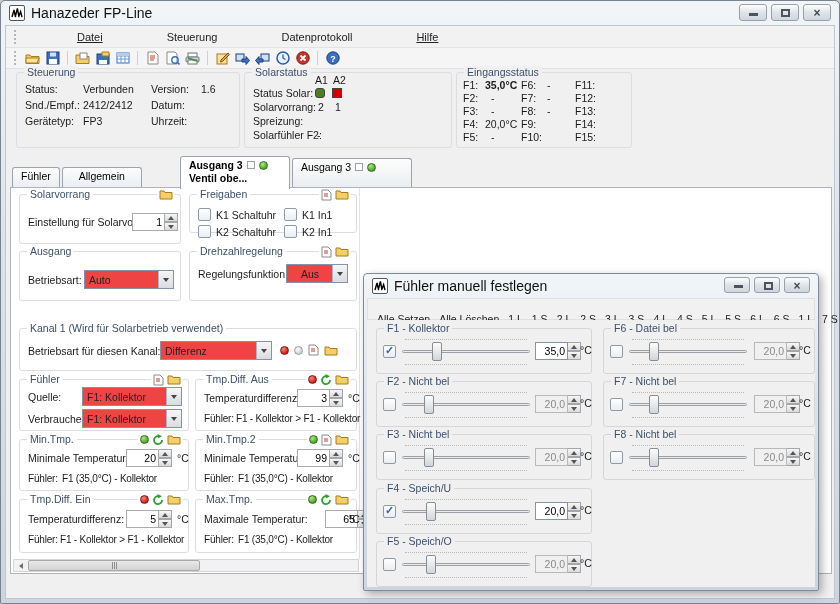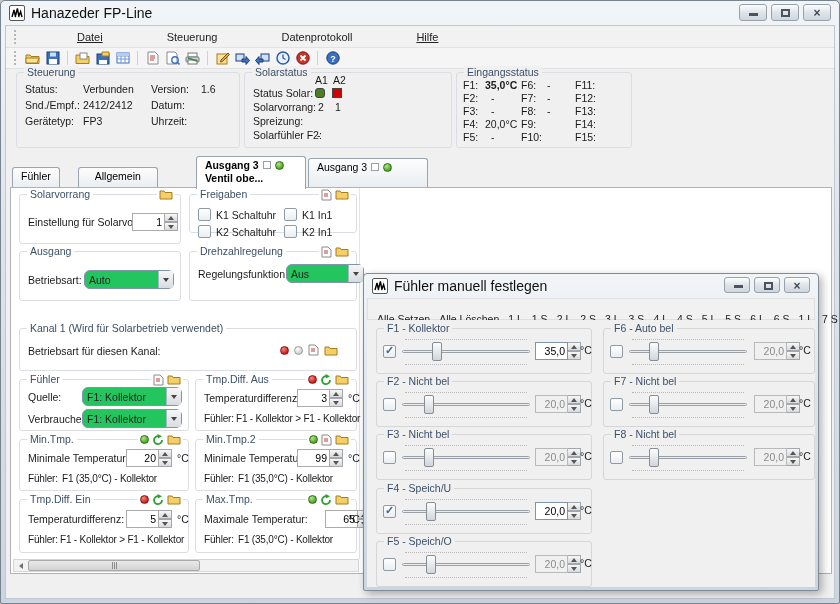--- a/index.html
+++ b/index.html
@@ -35,21 +35,21 @@
   
   .dot{width:9px;height:9px;border-radius:50%;display:inline-block;flex:0 0 auto;}
   .dot.red{background:radial-gradient(circle at 35% 30%,#f08a7a,#c81e1e 70%);border:1px solid #8d1410;}
   .dot.green{background:radial-gradient(circle at 35% 30%,#b9e48a,#4aa528 70%);border:1px solid #2f6e17;}
   .dot.gray{background:radial-gradient(circle at 35% 30%,#fff,#cfcfcf 70%);border:1px solid #9a9a9a;}
   .dot.orange{background:radial-gradient(circle at 35% 30%,#ffd98d,#f0a22c 70%);border:1px solid #b37413;}
   .sqind{width:8px;height:8px;background:#fff;border:1px solid #9aa0a6;display:inline-block;}
   .sq{width:10px;height:10px;display:inline-block;border:1px solid #444;}
   .sq.g{background:#4c7d22;} .sq.r{background:#d40000;}
   
-  .combo{position:absolute;height:19px;border:1px solid #8294ab;border-radius:6px;background:#22c55e;display:flex;align-items:center;}
+  .combo{position:absolute;height:19px;border:1px solid #8294ab;border-radius:0;background:#ef4444;display:flex;align-items:center;}
   .combo .ct{flex:1;padding:0 4px;font-size:10.5px;overflow:hidden;white-space:nowrap;}
   .combo .cbtn{width:15px;height:100%;border-left:1px solid #aab6c5;background:linear-gradient(#f6f6f6,#d8dce1);display:flex;align-items:center;justify-content:center;}
   .carr{width:0;height:0;border-left:3.5px solid transparent;border-right:3.5px solid transparent;border-top:4px solid #444;}
   .spin{position:absolute;display:flex;height:18px;}
   .spin input{width:33px;height:18px;border:1px solid #ababab;background:#fff;color:#000;font-size:10.5px;text-align:right;padding:0 2px;}
   .sbtns{display:flex;flex-direction:column;width:13px;height:18px;}
   .sb{flex:1;border:1px solid #a2a7ad;border-left-width:0;background:linear-gradient(#f7f7f7,#dadada);position:relative;}
   .sb.up:after,.sb.dn:after{content:"";position:absolute;left:2.5px;border-left:3px solid transparent;border-right:3px solid transparent;}
   .sb.up:after{top:2px;border-bottom:4px solid #555;}
   .sb.dn:after{top:2px;border-top:4px solid #555;}
@@ -287,21 +287,21 @@
       <span class="lab" style="left:118px;top:45px;">F14:</span>
       <span class="lab" style="left:118px;top:58px;">F15:</span>
     </div>
 
     <div class="tabs">
       <div class="tab one">
             <div class="trow">
               <span>Fühler</span>
             </div>
           </div>
-      <div class="tab one" style="padding:2px 16px 1px;margin-left:16px;">
+      <div class="tab one" style="padding:2px 16px 1px;">
             <div class="trow">
               <span>Allgemein</span>
             </div>
           </div>
       <div class="gap"></div>
       <div class="tab two sel" style="width:110px;">
         <div class="trow">
               <span>Ausgang 3</span>
               <span class="sqind"></span>
               <span class="dot green"></span>
@@ -382,31 +382,37 @@
         <span class="gi">
           <svg width="11" height="12">
                 <path d="M1 1 h6 l3 3 v7 H1 Z" fill="#fff" stroke="#8a8a8a"></path>
                 <path d="M3 5 h4 M3 7 h4" stroke="#c23a2e"></path>
               </svg>
           <svg width="14" height="11">
                 <path d="M1 2 h4 l1 1.5 h7 v6.5 H1 Z" fill="#f3cf66" stroke="#a87c1f"></path>
               </svg>
         </span>
         <span class="lab" style="left:8px;top:16px;">Regelungsfunktion:</span>
-        <span class="combo" style="left:96px;top:12px;width:78px;">
+        <span class="combo" style="left:96px;top:12px;width:62px;padding-left:10px;">
           <span class="ct">Aus</span>
               <span class="cbtn">
                 <span class="carr"></span>
               </span>
         </span>
       </div>
 
       <div class="g" style="left:8px;top:140px;width:338px;height:43px;">
         <span class="gt">Kanal 1 (Wird für Solarbetrieb verwendet)</span>
         <span class="lab" style="left:8px;top:16px;">Betriebsart für diesen Kanal:</span>
+        <span class="combo" style="left:140px;top:12px;width:112px;">
+          <span class="ct">Differenz</span>
+              <span class="cbtn">
+                <span class="carr"></span>
+              </span>
+        </span>
         <span style="position:absolute;left:260px;top:15px;display:flex;gap:5px;align-items:center;">
           <span class="dot red"></span>
           <span class="dot gray"></span>
           <svg width="11" height="12">
                 <path d="M1 1 h6 l3 3 v7 H1 Z" fill="#fff" stroke="#8a8a8a"></path>
                 <path d="M3 5 h4 M3 7 h4" stroke="#c23a2e"></path>
               </svg>
           <svg width="14" height="11">
                 <path d="M1 2 h4 l1 1.5 h7 v6.5 H1 Z" fill="#f3cf66" stroke="#a87c1f"></path>
               </svg>
@@ -706,21 +712,21 @@
               <input readonly="" value="20,0" style="">
               <span class="sbtns">
                 <span class="sb up"></span>
                 <span class="sb dn"></span>
               </span>
             </span>
         <span class="unit">°C</span>
       </div>
 
       <div class="g gray sens r" style="left:236px;top:8px;">
-        <span class="gt">F6 - Auto bel</span>
+        <span class="gt">F6 - Datei bel</span>
         <span class="cbx cb2"></span>
         <span class="sl">
               <span class="tick tt"></span>
               <span class="tr"></span>
               <span class="th" style="left: 21%;"></span>
               <span class="tick tb"></span>
             </span>
         <span class="dspin">
               <input readonly="" value="20,0" style="">
               <span class="sbtns">

